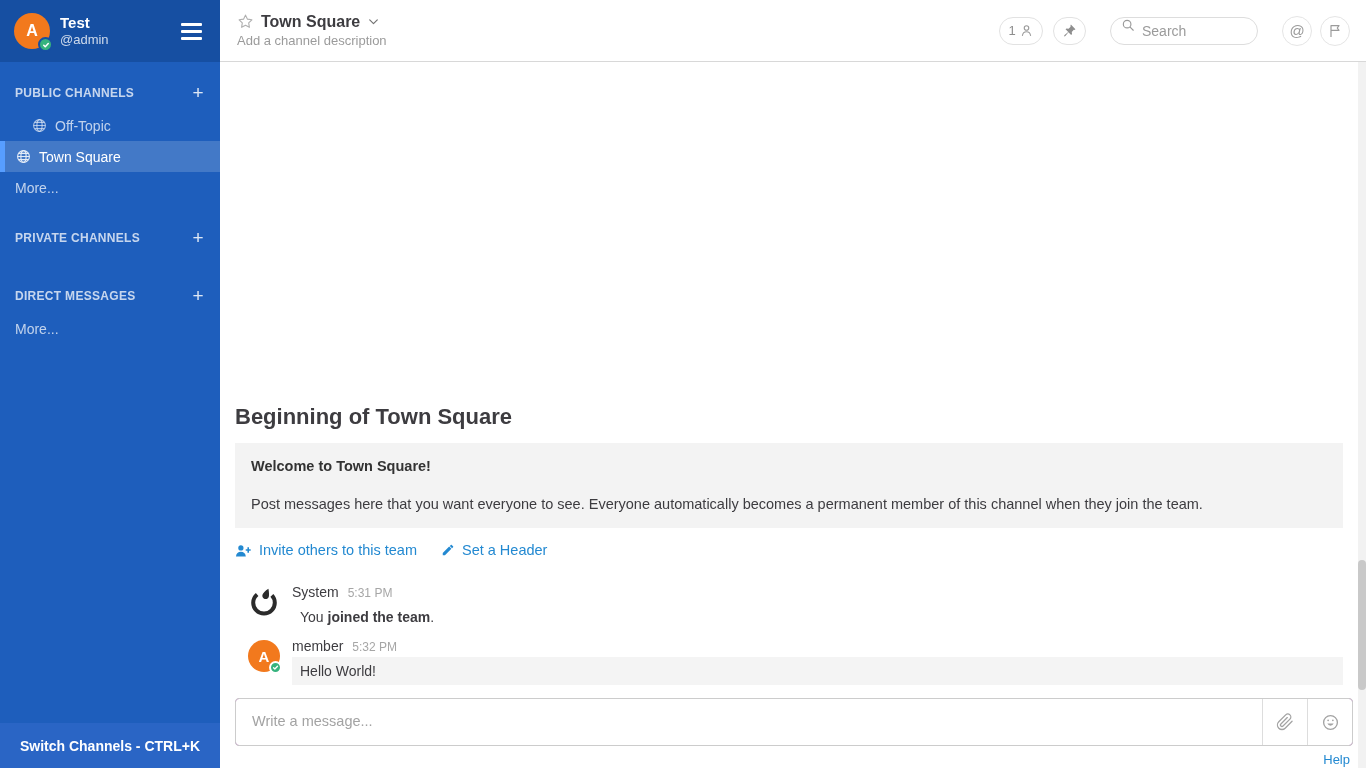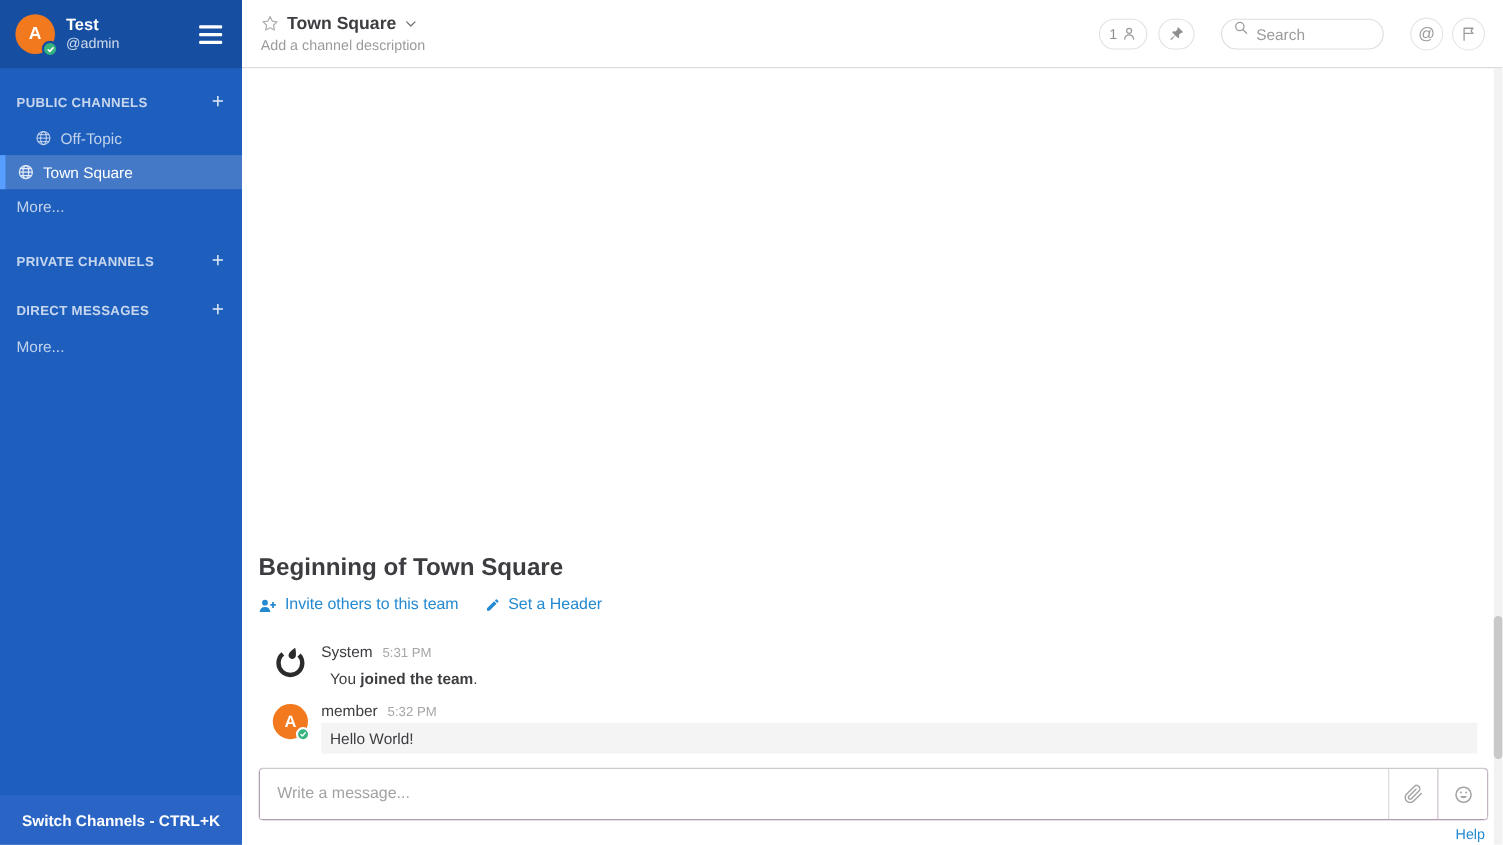--- a/index.html
+++ b/index.html
@@ -39,21 +39,21 @@
   .hamburger { margin-left:auto; display:flex; flex-direction:column; gap:4px; cursor:pointer; padding:4px; }
   .hamburger span { display:block; width:21px; height:3px; background:#fff; border-radius:1px; }
 
   .sidebar-body { padding-top:22px; }
   .section-title {
     display:flex; align-items:center; padding:0 16px 0 15px;
     font-size:12px; font-weight:700; letter-spacing:.3px;
     color:rgba(255,255,255,.75); height:18px; margin-bottom:8px;
   }
   .section-title.gap { margin-top:26px; }
-  .section-title.gap2 { margin-top:26px; }
+  .section-title.gap2 { margin-top:40px; }
   .add-btn { margin-left:auto; font-size:19px; font-weight:400; color:rgba(255,255,255,.85); cursor:pointer; line-height:14px; }
   .channel-row {
     display:flex; align-items:center; height:31px; padding-left:32px;
     font-size:14px; color:rgba(255,255,255,.72); cursor:pointer;
   }
   .channel-row .ch-icon { display:flex; margin-right:8px; opacity:.85; }
   .channel-row.active {
     background:rgba(255,255,255,.17); color:#fff;
     border-left:5px solid var(--sidebar-active-border,#579eff);
     padding-left:11px;
@@ -272,20 +272,24 @@
                 <path d="M6 21V4h12l-2.6 3.5L18 11H6"></path>
               </svg>
           </span>
         </div>
       </div>
     </header>
 
     <main class="message-area">
       <h2 class="intro-title">Beginning of Town Square</h2>
 
+      <div class="welcome-box">
+        <div class="welcome-title">Welcome to Town Square!</div>
+        <div class="welcome-body">Post messages here that you want everyone to see. Everyone automatically becomes a permanent member of this channel when they join the team.</div>
+      </div>
 
       <div class="intro-links">
         <div class="intro-link">
           <span>
             <svg width="17" height="15" viewBox="0 0 26 20" fill="#2389d1">
                 <circle cx="9" cy="6" r="4"></circle>
                 <path d="M1.5 19c.5-4.5 3.3-7 7.5-7s7 2.5 7.5 7z"></path>
                 <path d="M19 5h2.4v3H24v2.4h-2.6v3H19v-3h-2.6V8H19z"></path>
               </svg>
           </span>

